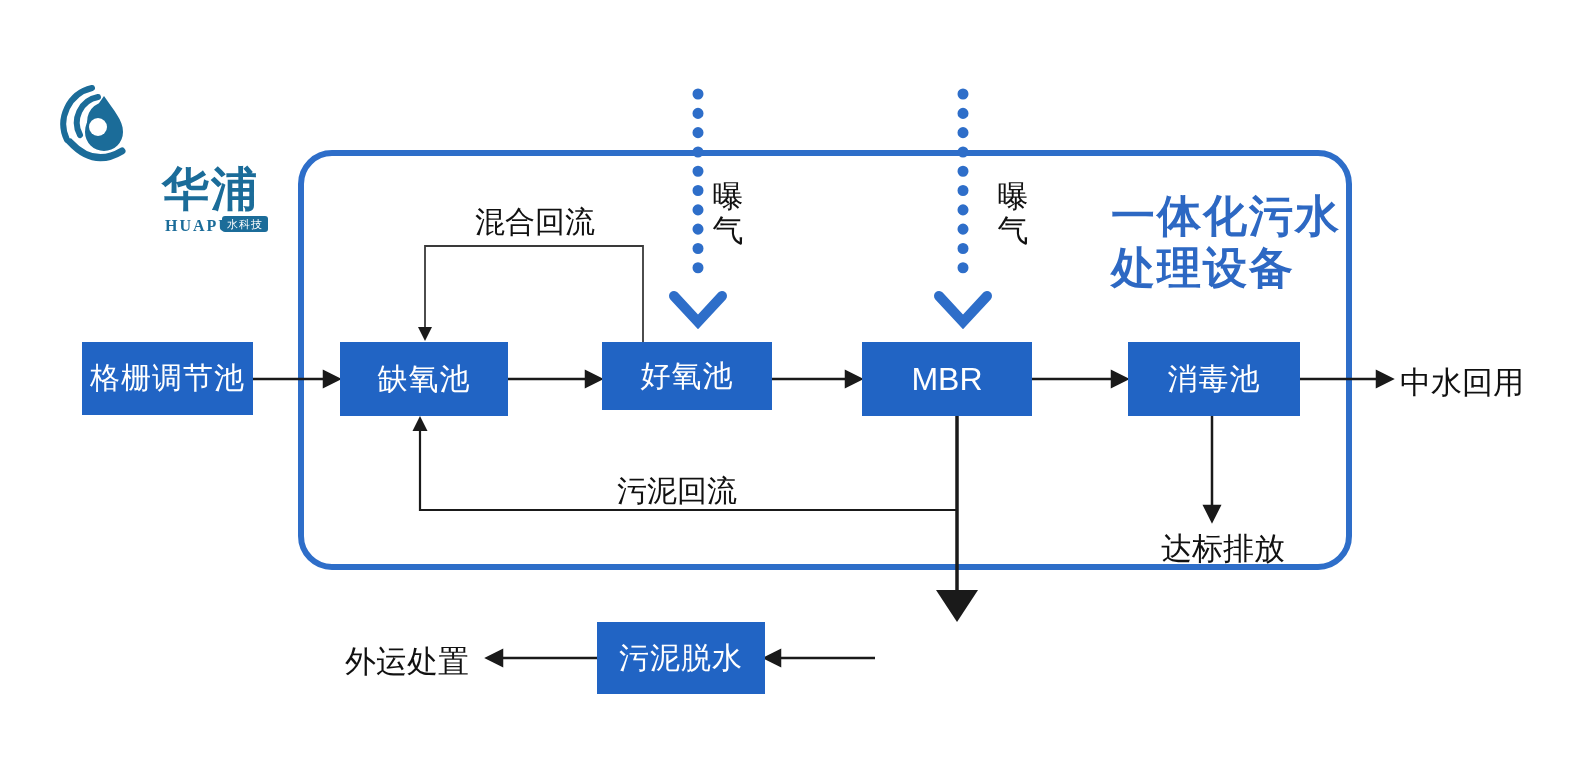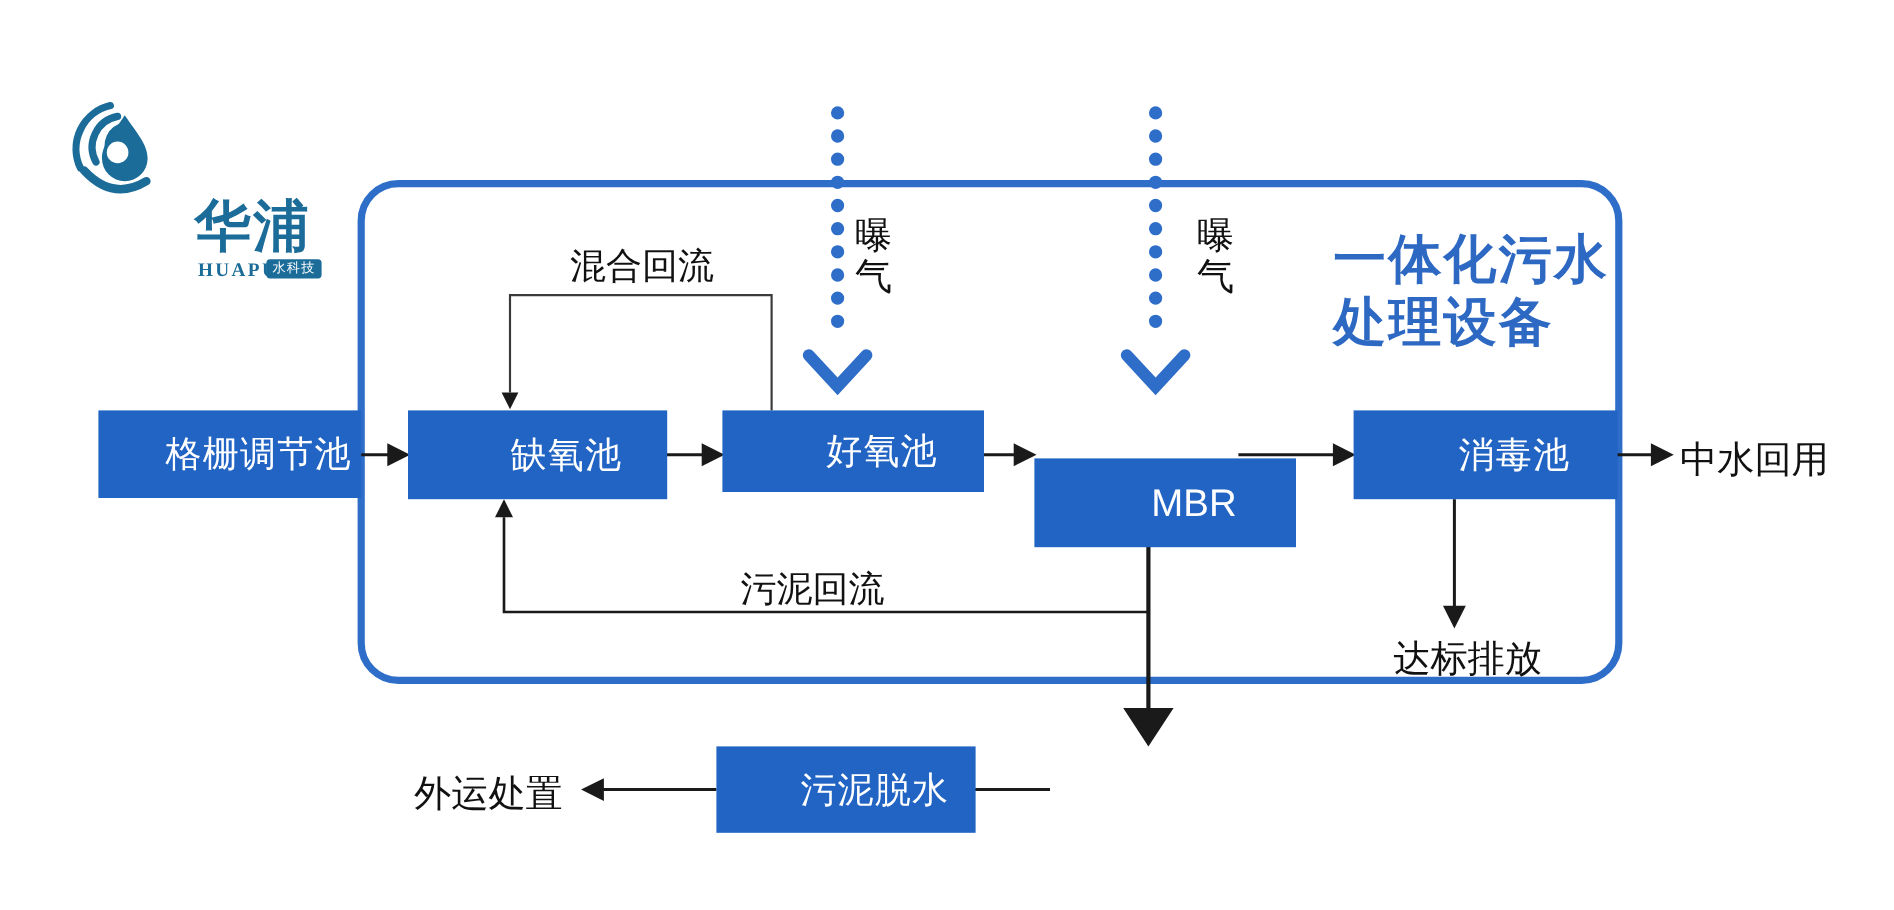--- a/index.html
+++ b/index.html
@@ -10,23 +10,23 @@
   .abs{position:absolute;}
   
   #frame{
     position:absolute;left:298px;top:150px;width:1054px;height:420px;
     border:6px solid #2e6ec9;border-radius:34px;box-sizing:border-box;background:transparent;
   }
   
   .node{
     position:absolute;background:#2164c4;color:#ffffff;
     display:flex;align-items:center;justify-content:center;
-    font-size:30px;letter-spacing:1px;padding-left:48px;
+    font-size:30px;letter-spacing:1px;
   }
-  .node.en{font-size:32px;letter-spacing:0;margin-top:40px;}
+  .node.en{font-size:32px;letter-spacing:0;}
   
   #wires{position:absolute;left:0;top:0;width:1578px;height:758px;}
   
   .lbl{position:absolute;font-size:30px;color:#111;white-space:nowrap;}
   .lbl.big{font-size:31px;}
   .vlabel{
     position:absolute;width:34px;font-size:31px;line-height:34px;color:#111;
     word-break:break-all;text-align:center;white-space:normal;
   }
   

